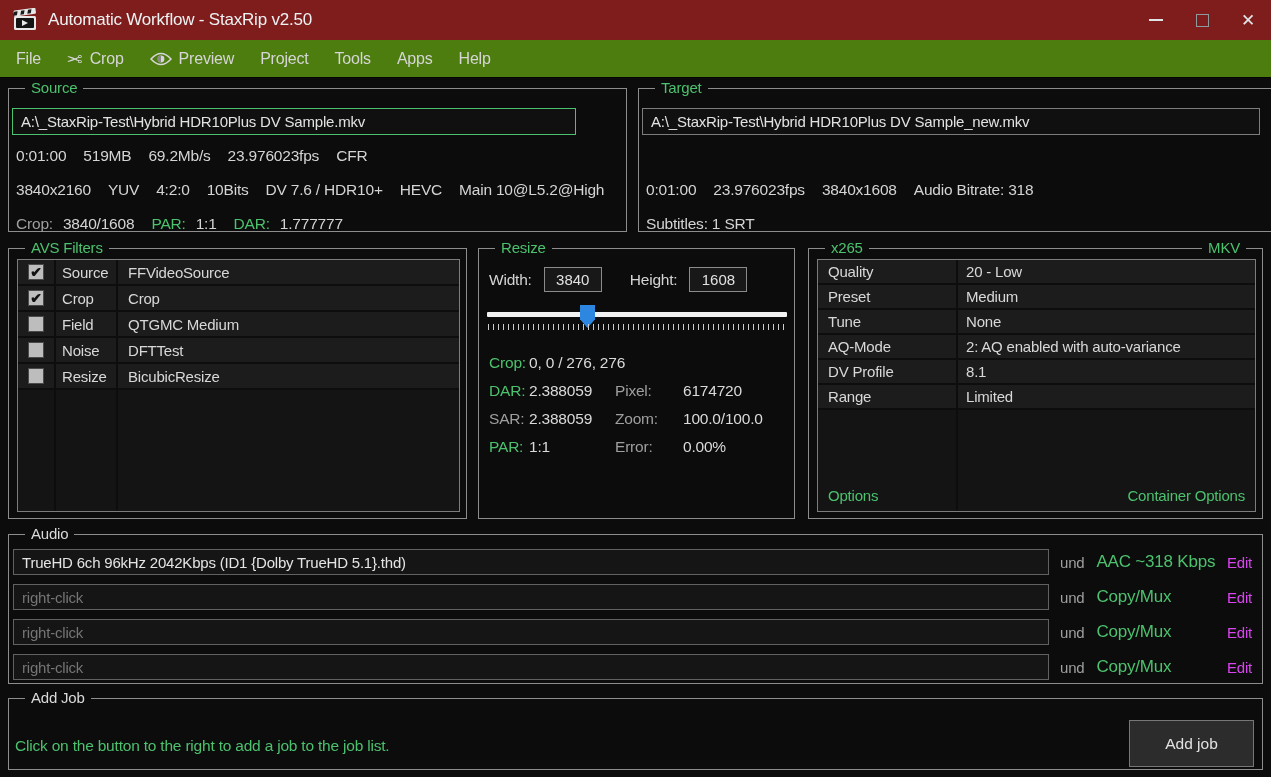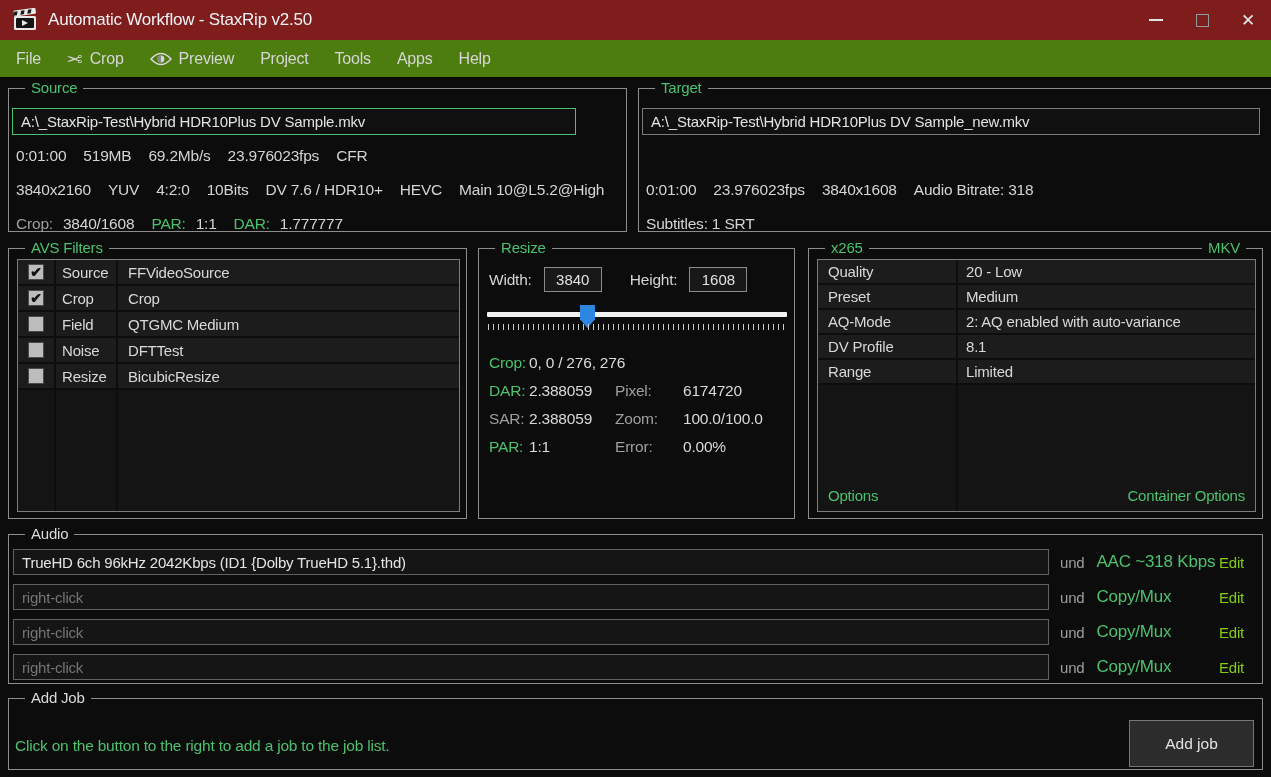--- a/index.html
+++ b/index.html
@@ -152,21 +152,21 @@
   }
   .audio-input {
     width: 1036px; flex: none; height: 26px;
     background: #151515; border: 1px solid #616161;
     display: flex; align-items: center; padding: 0 8px;
     font-size: 15px; color: #e4e4e4; white-space: nowrap; overflow: hidden;
   }
   .audio-input.placeholder { color: #757575; }
   .audio-lang { margin-left: 11px; color: #9f9f9f; font-size: 15px; }
   .audio-codec { margin-left: 12px; color: #4cc16e; font-size: 17px; flex: 1; }
-  .audio-edit { color: #84cc16; font-size: 15px; margin-right: 12px; }
+  .audio-edit { color: #d946ef; font-size: 15px; margin-right: 4px; }
 
   
   .addjob-hint {
     position: absolute; left: 6px; top: 38px;
     font-size: 15.5px; color: #4cc16e;
   }
   .addjob-btn {
     position: absolute; right: 8px; top: 21px; width: 125px; height: 47px;
     background: #2c2c2c; border: 1px solid #777777;
     color: #e2e2e2; font-size: 15.5px;
@@ -370,20 +370,24 @@
   <div class="panel" style="left:8px; top:10px; right:6px; bottom:6px;">
     <div class="x-row">
       <span class="x-label">Quality</span>
       <span class="x-value">20 - Low</span>
     </div>
     <div class="x-row">
       <span class="x-label">Preset</span>
       <span class="x-value">Medium</span>
     </div>
     <div class="x-row">
+      <span class="x-label">Tune</span>
+      <span class="x-value">None</span>
+    </div>
+    <div class="x-row">
       <span class="x-label">AQ-Mode</span>
       <span class="x-value">2: AQ enabled with auto-variance</span>
     </div>
     <div class="x-row">
       <span class="x-label">DV Profile</span>
       <span class="x-value">8.1</span>
     </div>
     <div class="x-row">
       <span class="x-label">Range</span>
       <span class="x-value">Limited</span>

